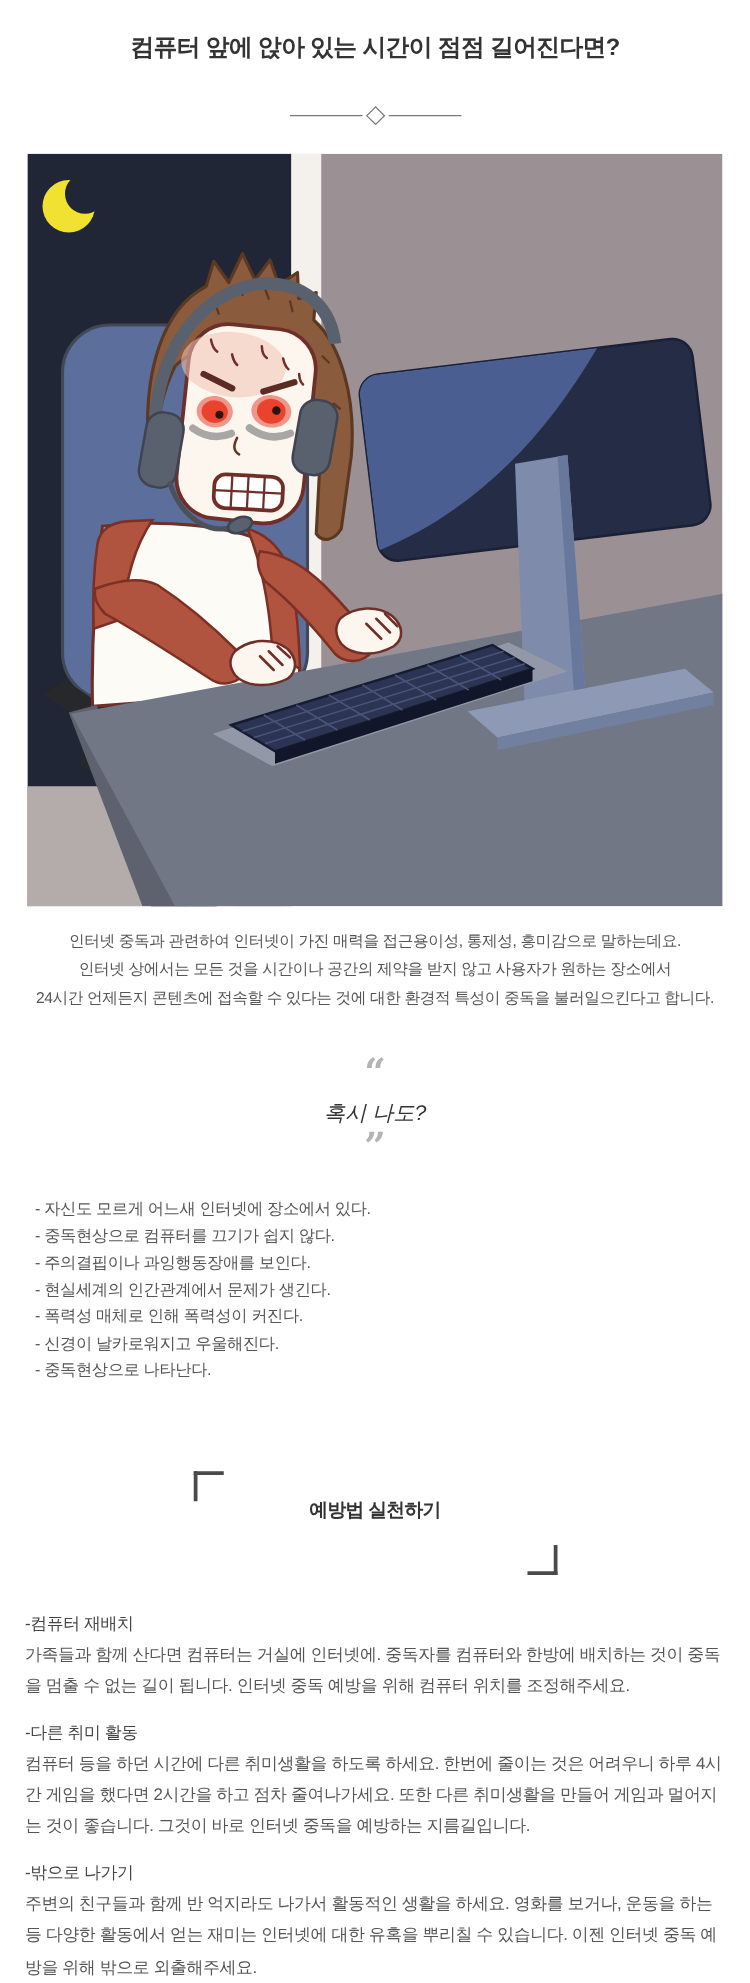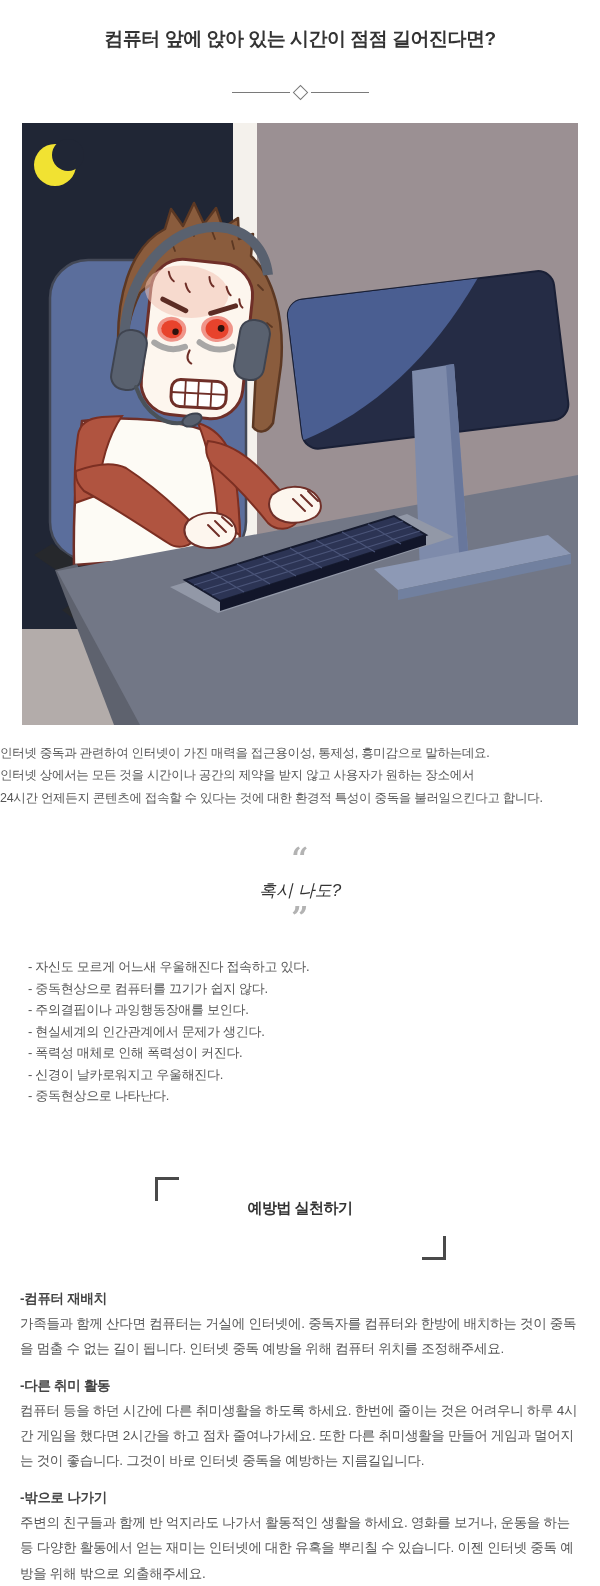--- a/index.html
+++ b/index.html
@@ -4,34 +4,34 @@
 <style>
   html,body{margin:0;padding:0;background:#fff}
   body{width:600px;font-family:"Liberation Sans","DejaVu Sans",sans-serif;color:#555}
   .page{min-height:1586px}
   .title{font-size:19px;font-weight:700;color:#333;text-align:center;margin:0;padding-top:26px;
          line-height:26px;white-space:nowrap;letter-spacing:-0.5px}
   .divider{display:flex;align-items:center;justify-content:center;margin-top:33px;height:15px}
   .d-line{width:58px;height:1px;background:#7a7a7a}
   .d-diamond{width:9px;height:9px;border:1px solid #7a7a7a;transform:rotate(45deg);margin:0 5px;background:#fff}
   .illus{width:556px;height:602px;margin:23px 0 0 22px;display:block}
-  .intro{margin-top:17px;font-size:12.5px;line-height:22.4px;color:#555;letter-spacing:-0.3px}
+  .intro{margin-top:17px;text-align:center;font-size:12.5px;line-height:22.4px;color:#555;letter-spacing:-0.3px}
   .intro p{margin:0;white-space:nowrap}
   .quote{margin-top:40px;text-align:center}
   .qmark{font-family:"DejaVu Serif","Liberation Serif",serif;font-size:30px;color:#b3b3b3;line-height:20px;height:20px;font-weight:700}
   .qtext{font-family:Liberation Sans, sans-serif;font-style:italic;font-size:17px;color:#333;margin:10px 0 6px}
   .symptoms{list-style:none;margin:28px 0 0;padding:0 0 0 28px;font-size:13px;line-height:21.5px;color:#555;letter-spacing:-0.3px}
   .section-head{position:relative;margin-top:70px;height:82px}
   .bracket{position:absolute;width:21px;height:21px}
   .bracket.tl{left:155px;top:0;border-top:3px solid #4a4a4a;border-left:3px solid #4a4a4a}
   .bracket.br{left:422px;top:59px;border-bottom:3px solid #4a4a4a;border-right:3px solid #4a4a4a}
   .sec-title{position:absolute;left:0;right:0;top:22px;text-align:center;font-size:15px;font-weight:700;color:#333;letter-spacing:-0.5px}
   .tips{margin-top:30px;padding:0 20px}
   .tip{margin-bottom:14px}
-  .tip-head{font-size:13.5px;font-weight:700;color:#444;line-height:20px;letter-spacing:-0.3px}
+  .tip-head{font-size:13.5px;font-weight:400;color:#444;line-height:20px;letter-spacing:-0.3px}
   .tip-body{margin:2px 0 0;font-size:13.5px;line-height:25.4px;color:#555;letter-spacing:-0.3px}
 
   
   .sky{fill:var(--c-night_sky,#202635)}
   .moonf{fill:var(--c-moon,#f1e232)}
   .wallf{fill:var(--c-wall,#9b9093)}
   .framef{fill:var(--c-window_frame,#f4f1ec)}
   .floorf{fill:var(--c-floor,#b3acaa)}
   .chairf{fill:var(--c-chair,#5b6e9c);stroke:#434856;stroke-width:2.5}
   .armrest{fill:#26282c}
@@ -213,21 +213,21 @@
     <p>24시간 언제든지 콘텐츠에 접속할 수 있다는 것에 대한 환경적 특성이 중독을 불러일으킨다고 합니다.</p>
   </div>
 
   <div class="quote">
     <div class="qmark">“</div>
     <div class="qtext">혹시 나도?</div>
     <div class="qmark">”</div>
   </div>
 
   <ul class="symptoms">
-    <li>- 자신도 모르게 어느새 우울해진다 접속하고 있다.</li>
+    <li>- 자신도 모르게 어느새 인터넷에 장소에서 있다.</li>
     <li>- 중독현상으로 컴퓨터를 끄기가 쉽지 않다.</li>
     <li>- 주의결핍이나 과잉행동장애를 보인다.</li>
     <li>- 현실세계의 인간관계에서 문제가 생긴다.</li>
     <li>-  폭력성 매체로 인해 폭력성이 커진다.</li>
     <li>- 신경이 날카로워지고 우울해진다.</li>
     <li>- 중독현상으로 나타난다.</li>
   </ul>
 
   <div class="section-head">
     <span class="bracket tl"></span>

